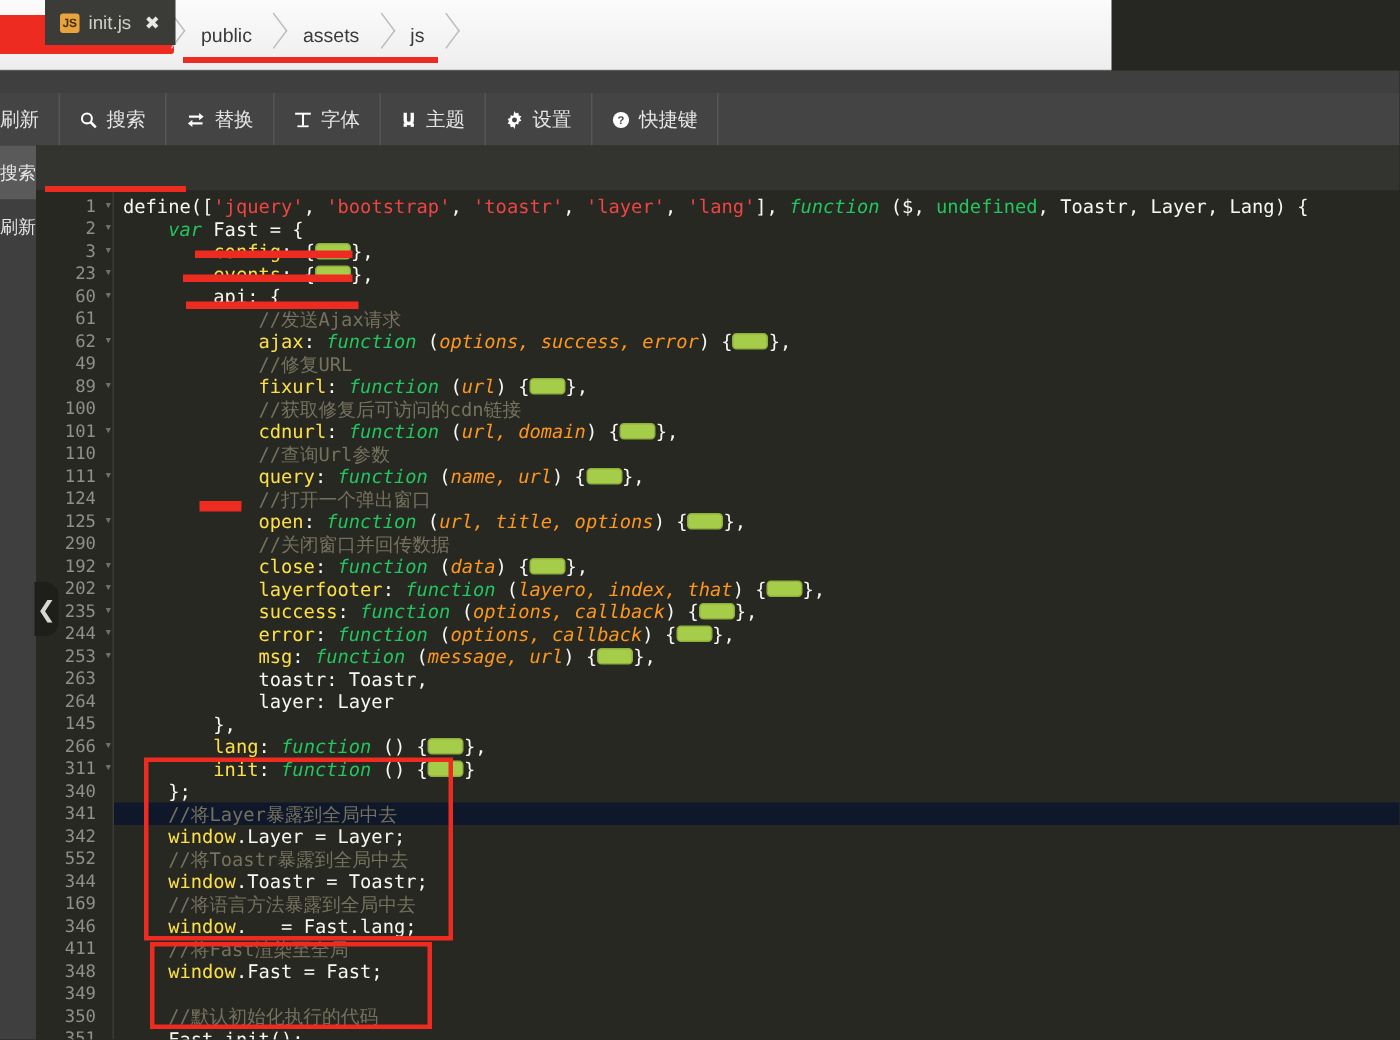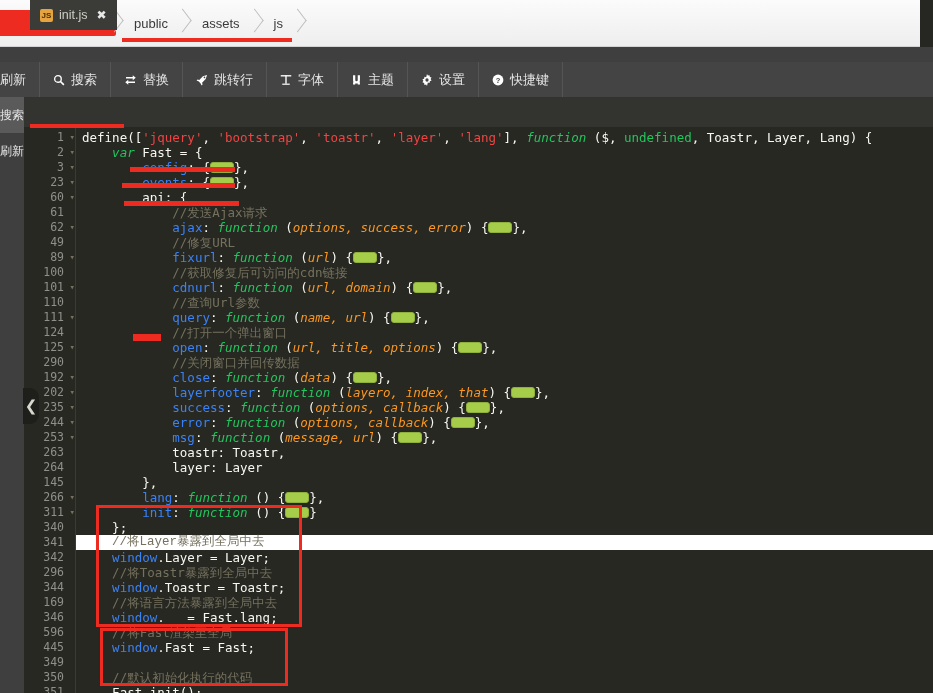--- a/index.html
+++ b/index.html
@@ -6,21 +6,21 @@
   body{
     width:933px;height:693px;overflow:hidden;
     font-family:"Liberation Sans",sans-serif;
     background:#262722;
     -webkit-font-smoothing:none;
   }
   .app{position:relative;width:933px;height:693px;}
 
   
   .crumbbar{
-    position:absolute;left:0;top:0;width:920px;height:46px;
+    position:absolute;left:0;top:0;width:741px;height:46px;
     background:linear-gradient(#fbfbfb,#eeeeee);
     border-bottom:1px solid #d3d3d3;
     overflow:hidden;
   }
   .crumbs{position:absolute;left:-6px;top:10px;display:flex;align-items:center;height:26px;}
   .crumb{
     position:relative;display:flex;align-items:center;height:26px;
     padding:0 16px 0 18px;font-size:13px;color:#3a3a3a;
     background:transparent;
   }
@@ -124,26 +124,26 @@
   }
   .vsplit{position:absolute;left:51px;top:0;width:1px;height:566px;background:#3a3b34;}
 
   .codearea{
     position:absolute;left:52px;top:0;right:0;height:566px;
     font-family:"DejaVu Sans Mono",monospace;font-size:12.5px;
     padding-top:3px;box-sizing:border-box;
     white-space:pre;color:#f8f8f2;
   }
   .cline{height:15px;line-height:15px;padding-left:6px;}
-  .cline.hl{background:#ffffff;font-family:Liberation Mono, monospace;}
+  .cline.hl{background:#0f172a;}
 
   
   .k{color:#22c55e;font-style:italic;}                         
   .s{color:#ef4444;}                          
-  .fn{color:#3b82f6;}                         
+  .fn{color:#fde047;}                         
   .par{color:#fd971f;font-style:italic;}      
   .cm{color:#75715e;}                         
   .pl{color:#22c55e;}                         
   .pn{color:#f8f8f2;}                         
   .fold-ph{
     display:inline-block;background:#a6cd4a;border:1px solid #8fb13c;border-radius:3px;
     width:22px;height:9px;vertical-align:middle;position:relative;top:-1px;
   }
 
   
@@ -203,28 +203,20 @@
         <span>搜索</span>
       </div>
       <div class="tb-item">
         <span>
           <svg width="13" height="12" viewBox="0 0 16 16">
             <path fill="#fff" d="M2 4h9V1.8L15 5l-4 3.2V6H2z"></path>
             <path fill="#fff" d="M14 12H5v2.2L1 11l4-3.2V10h9z"></path>
           </svg>
         </span>
         <span>替换</span>
-      </div>
-      <div class="tb-item">
-        <span>
-          <svg width="12" height="12" viewBox="0 0 16 16">
-            <path fill="#fff" d="M14.6 1.3 9.2 3.1 4.4 7.9 2 7.2l-1.2 1.3 3 1.6 2.1 2.1 1.6 3 1.3-1.2-.7-2.4 4.8-4.8 1.8-5.4zM10.5 5.4a1.1 1.1 0 1 1 1.6-1.6 1.1 1.1 0 0 1-1.6 1.6z"></path>
-          </svg>
-        </span>
-        <span>跳转行</span>
       </div>
       <div class="tb-item">
         <span>
           <svg width="12" height="12" viewBox="0 0 16 16">
             <rect x="1" y="1.5" width="14" height="1.8" fill="#fff"></rect>
             <rect x="7.1" y="2" width="1.8" height="11" fill="#fff"></rect>
             <rect x="3" y="12.8" width="10" height="1.6" fill="#fff"></rect>
           </svg>
         </span>
         <span>字体</span>
@@ -300,26 +292,26 @@
         <div class="gline">244<span class="fold">▾</span></div>
         <div class="gline">253<span class="fold">▾</span></div>
         <div class="gline">263</div>
         <div class="gline">264</div>
         <div class="gline">145</div>
         <div class="gline">266<span class="fold">▾</span></div>
         <div class="gline">311<span class="fold">▾</span></div>
         <div class="gline">340</div>
         <div class="gline">341</div>
         <div class="gline">342</div>
-        <div class="gline">296</div>
+        <div class="gline">552</div>
         <div class="gline">344</div>
         <div class="gline">169</div>
         <div class="gline">346</div>
-        <div class="gline">596</div>
-        <div class="gline">445</div>
+        <div class="gline">411</div>
+        <div class="gline">348</div>
         <div class="gline">349</div>
         <div class="gline">350</div>
         <div class="gline">351</div>
       </div>
     <div class="vsplit"></div>
     <div class="codearea" id="codearea"><div class="cline"><span class="pn">define([</span><span class="s">'jquery'</span><span class="pn">, </span><span class="s">'bootstrap'</span><span class="pn">, </span><span class="s">'toastr'</span><span class="pn">, </span><span class="s">'layer'</span><span class="pn">, </span><span class="s">'lang'</span><span class="pn">], </span><span class="k">function</span><span class="pn"> ($, </span><span class="pl">undefined</span><span class="pn">, Toastr, Layer, Lang) {</span></div><div class="cline"><span>    </span><span class="k">var</span><span class="pn"> Fast = {</span></div><div class="cline"><span>        </span><span class="fn">config</span><span class="pn">: {</span><span class="fold-ph"></span><span class="pn">},</span></div><div class="cline"><span>        </span><span class="fn">events</span><span class="pn">: {</span><span class="fold-ph"></span><span class="pn">},</span></div><div class="cline"><span>        </span><span class="pn">api</span><span class="pn">: {</span></div><div class="cline"><span>            </span><span class="cm">//发送Ajax请求</span></div><div class="cline"><span>            </span><span class="fn">ajax</span><span class="pn">: </span><span class="k">function</span><span class="pn"> (</span><span class="par">options, success, error</span><span class="pn">) {</span><span class="fold-ph"></span><span class="pn">},</span></div><div class="cline"><span>            </span><span class="cm">//修复URL</span></div><div class="cline"><span>            </span><span class="fn">fixurl</span><span class="pn">: </span><span class="k">function</span><span class="pn"> (</span><span class="par">url</span><span class="pn">) {</span><span class="fold-ph"></span><span class="pn">},</span></div><div class="cline"><span>            </span><span class="cm">//获取修复后可访问的cdn链接</span></div><div class="cline"><span>            </span><span class="fn">cdnurl</span><span class="pn">: </span><span class="k">function</span><span class="pn"> (</span><span class="par">url, domain</span><span class="pn">) {</span><span class="fold-ph"></span><span class="pn">},</span></div><div class="cline"><span>            </span><span class="cm">//查询Url参数</span></div><div class="cline"><span>            </span><span class="fn">query</span><span class="pn">: </span><span class="k">function</span><span class="pn"> (</span><span class="par">name, url</span><span class="pn">) {</span><span class="fold-ph"></span><span class="pn">},</span></div><div class="cline"><span>            </span><span class="cm">//打开一个弹出窗口</span></div><div class="cline"><span>            </span><span class="fn">open</span><span class="pn">: </span><span class="k">function</span><span class="pn"> (</span><span class="par">url, title, options</span><span class="pn">) {</span><span class="fold-ph"></span><span class="pn">},</span></div><div class="cline"><span>            </span><span class="cm">//关闭窗口并回传数据</span></div><div class="cline"><span>            </span><span class="fn">close</span><span class="pn">: </span><span class="k">function</span><span class="pn"> (</span><span class="par">data</span><span class="pn">) {</span><span class="fold-ph"></span><span class="pn">},</span></div><div class="cline"><span>            </span><span class="fn">layerfooter</span><span class="pn">: </span><span class="k">function</span><span class="pn"> (</span><span class="par">layero, index, that</span><span class="pn">) {</span><span class="fold-ph"></span><span class="pn">},</span></div><div class="cline"><span>            </span><span class="fn">success</span><span class="pn">: </span><span class="k">function</span><span class="pn"> (</span><span class="par">options, callback</span><span class="pn">) {</span><span class="fold-ph"></span><span class="pn">},</span></div><div class="cline"><span>            </span><span class="fn">error</span><span class="pn">: </span><span class="k">function</span><span class="pn"> (</span><span class="par">options, callback</span><span class="pn">) {</span><span class="fold-ph"></span><span class="pn">},</span></div><div class="cline"><span>            </span><span class="fn">msg</span><span class="pn">: </span><span class="k">function</span><span class="pn"> (</span><span class="par">message, url</span><span class="pn">) {</span><span class="fold-ph"></span><span class="pn">},</span></div><div class="cline"><span>            </span><span class="pn">toastr: Toastr,</span></div><div class="cline"><span>            </span><span class="pn">layer: Layer</span></div><div class="cline"><span>        </span><span class="pn">},</span></div><div class="cline"><span>        </span><span class="fn">lang</span><span class="pn">: </span><span class="k">function</span><span class="pn"> () {</span><span class="fold-ph"></span><span class="pn">},</span></div><div class="cline"><span>        </span><span class="fn">init</span><span class="pn">: </span><span class="k">function</span><span class="pn"> () {</span><span class="fold-ph"></span><span class="pn">}</span></div><div class="cline"><span>    </span><span class="pn">};</span></div><div class="cline hl"><span>    </span><span class="cm">//将Layer暴露到全局中去</span></div><div class="cline"><span>    </span><span class="fn">window</span><span class="pn">.Layer = Layer;</span></div><div class="cline"><span>    </span><span class="cm">//将Toastr暴露到全局中去</span></div><div class="cline"><span>    </span><span class="fn">window</span><span class="pn">.Toastr = Toastr;</span></div><div class="cline"><span>    </span><span class="cm">//将语言方法暴露到全局中去</span></div><div class="cline"><span>    </span><span class="fn">window</span><span class="pn">.__ = Fast.lang;</span></div><div class="cline"><span>    </span><span class="cm">//将Fast渲染至全局</span></div><div class="cline"><span>    </span><span class="fn">window</span><span class="pn">.Fast = Fast;</span></div><div class="cline">&nbsp;</div><div class="cline"><span>    </span><span class="cm">//默认初始化执行的代码</span></div><div class="cline"><span>    </span><span class="pn">Fast.init();</span></div></div>
   </div>
 
   <div class="collapse-handle">❮</div>
 

